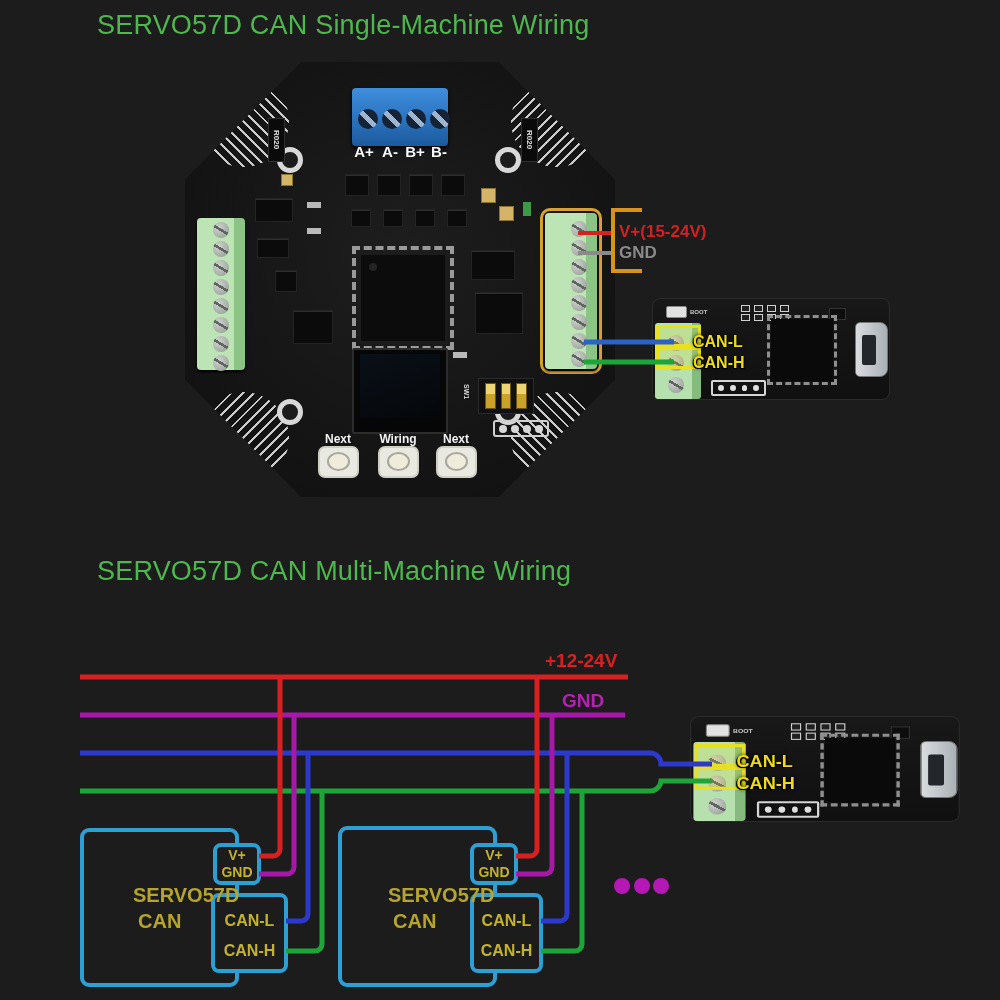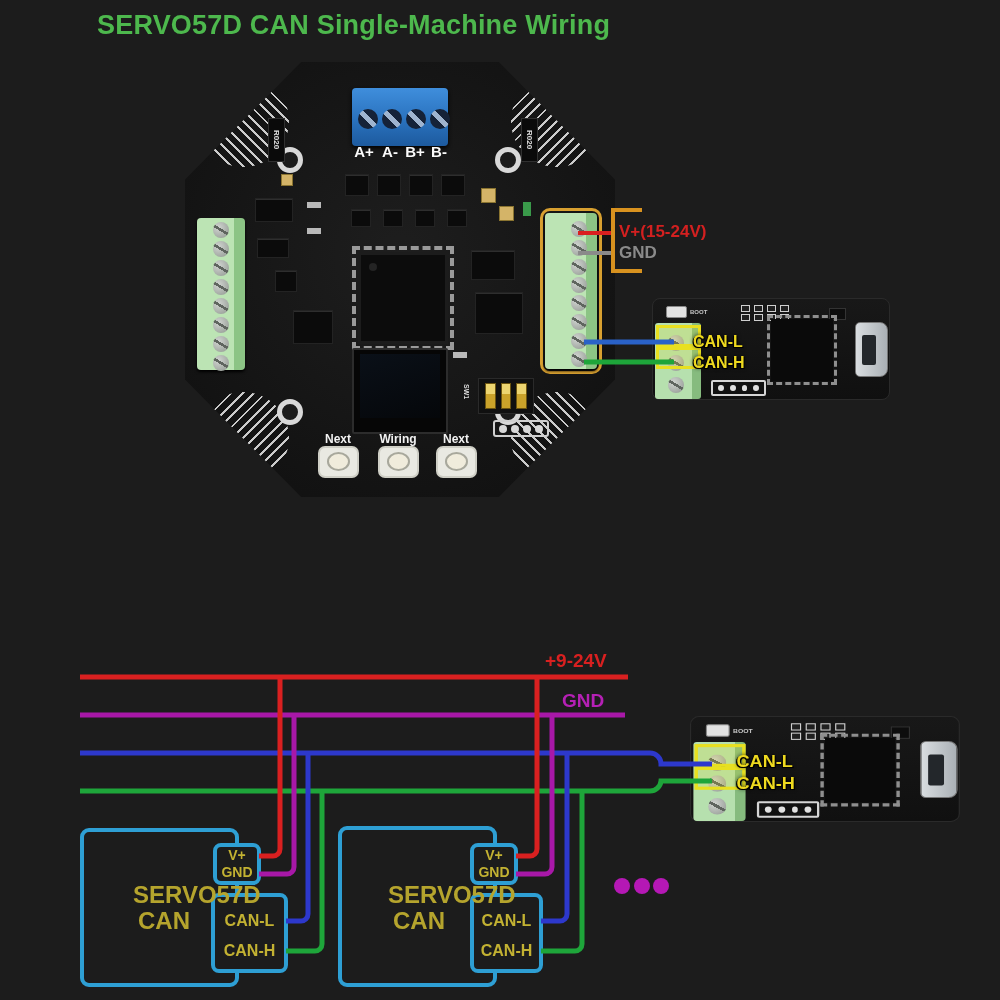--- a/index.html
+++ b/index.html
@@ -3,21 +3,21 @@
 <meta charset="utf-8">
 <style>
   * { margin:0; padding:0; box-sizing:border-box; }
   html,body { background:#101010; }
   .stage { position:relative; width:1000px; height:1000px; background:#1c1c1c; overflow:hidden;
            font-family:"Liberation Sans", sans-serif; }
   .abs { position:absolute; }
   .lbl { position:absolute; white-space:nowrap; font-weight:bold; }
 
   
-  .title { color:#4db84d; font-size:27px; font-weight:bold; letter-spacing:0.2px; }
+  .title { color:#4db84d; font-size:27px; font-weight:normal; letter-spacing:0.2px; }
 
   
   .board-wrap { left:185px; top:62px; width:430px; height:435px; }
   .octagon { position:absolute; inset:0; background:radial-gradient(circle at 50% 45%, #1e1e1e 0%, #141414 65%, #0f0f0f 100%);
              clip-path:polygon(27% 0, 73% 0, 100% 27%, 100% 73%, 73% 100%, 27% 100%, 0 73%, 0 27%); }
   .scallop { position:absolute; width:92px; height:92px; border-radius:50%;
              background:repeating-linear-gradient(45deg, rgba(235,235,235,.85) 0 2px, rgba(0,0,0,0) 2px 8px); }
   .scallop.alt { background:repeating-linear-gradient(-45deg, rgba(235,235,235,.85) 0 2px, rgba(0,0,0,0) 2px 8px); }
   .hole { position:absolute; width:26px; height:26px; border-radius:50%; border:5px solid #d8d8d8; background:#1b1b1b; }
 
@@ -69,21 +69,21 @@
   .ad-usb i { position:absolute; left:6px; top:12px; width:14px; height:30px; background:#23272b; border-radius:2px; }
   .ad-boot { position:absolute; left:13px; top:7px; width:21px; height:12px; background:#e2e2e2; border:1px solid #888; border-radius:2px; }
   .ad-bootlbl { position:absolute; left:37px; top:10px; font-size:6px; color:#c8c8c8; font-weight:bold; }
   .ad-header { position:absolute; left:58px; top:81px; width:55px; height:16px; border:2px solid #d5d5d5; border-radius:2px; display:flex; gap:6px; align-items:center; padding:0 5px; }
   .ad-header s { width:6px; height:6px; border-radius:50%; background:#e0e0e0; }
   .ad-pads { position:absolute; display:flex; gap:4px; }
   .ad-pads s { width:9px; height:7px; border:1px solid #cfcfcf; background:#202020; }
   .ad-sot { position:absolute; left:176px; top:9px; width:17px; height:12px; background:#0d0d0d; border:1px solid #333; }
 
   
-  .node-main-lbl { color:#b5a42d; font-size:24px; line-height:26px; }
+  .node-main-lbl { color:#b5a42d; font-size:20px; line-height:26px; }
   .node-main-lbl .l2 { padding-left:5px; }
   .box-lbl { color:#c3b232; font-weight:bold; text-align:center; }
 </style>
 </head>
 <body>
 
 <div class="stage">
 
   <div class="lbl title" style="left:97px; top:10px;">SERVO57D CAN Single-Machine Wiring</div>
 
@@ -234,20 +234,21 @@
         <div class="screw gray" style="left:13px; top:32px;"></div>
         <div class="screw gray" style="left:13px; top:54px;"></div>
       </div>
       <div class="ad-hl" style="top:26px;"></div>
       <div class="ad-hl" style="top:48px;"></div>
       <div class="ad-canlbl" style="top:34px;">CAN-L</div>
       <div class="ad-canlbl" style="top:55px;">CAN-H</div>
     </div>
   </div>
 
+  <div class="lbl title" style="left:97px; top:556px;">SERVO57D CAN Multi-Machine Wiring</div>
 
   <div class="adapter" style="left:690px; top:716px;">
     <div class="adapter-inner" style="transform:scale(1.134,1.039);">
       <div class="ad-boot"></div>
       <div class="ad-bootlbl">BOOT</div>
       <div class="ad-pads" style="left:88px; top:6px;">
           <s></s>
           <s></s>
           <s></s>
           <s></s>
@@ -312,21 +313,21 @@
     <path d="M582,791 V944 a7,7 0 0 1 -7,7 H541" stroke="#1ea53a" stroke-width="5" fill="none"></path>
 
     <circle cx="622" cy="886" r="8" fill="#b518b5"></circle>
     <circle cx="642" cy="886" r="8" fill="#b518b5"></circle>
     <circle cx="661" cy="886" r="8" fill="#b518b5"></circle>
   </svg>
 
   <div class="lbl" style="left:619px; top:222px; font-size:17px; color:#d32020;">V+(15-24V)</div>
   <div class="lbl" style="left:619px; top:243px; font-size:17px; color:#8a8a8a;">GND</div>
 
-  <div class="lbl" style="left:545px; top:650px; font-size:19px; color:#d92020;">+9-24V</div>
+  <div class="lbl" style="left:545px; top:650px; font-size:19px; color:#d92020;">+12-24V</div>
   <div class="lbl" style="left:562px; top:690px; font-size:19px; color:#b520b5;">GND</div>
 
   <div class="lbl node-main-lbl" style="left:133px; top:882px;">
     <div>SERVO57D</div>
     <div class="l2">CAN</div>
   </div>
   <div class="lbl box-lbl" style="left:215px; top:847px; width:44px; font-size:14px;">V+</div>
   <div class="lbl box-lbl" style="left:215px; top:864px; width:44px; font-size:14px;">GND</div>
   <div class="lbl box-lbl" style="left:213px; top:912px; width:73px; font-size:16px;">CAN-L</div>
   <div class="lbl box-lbl" style="left:213px; top:942px; width:73px; font-size:16px;">CAN-H</div>

